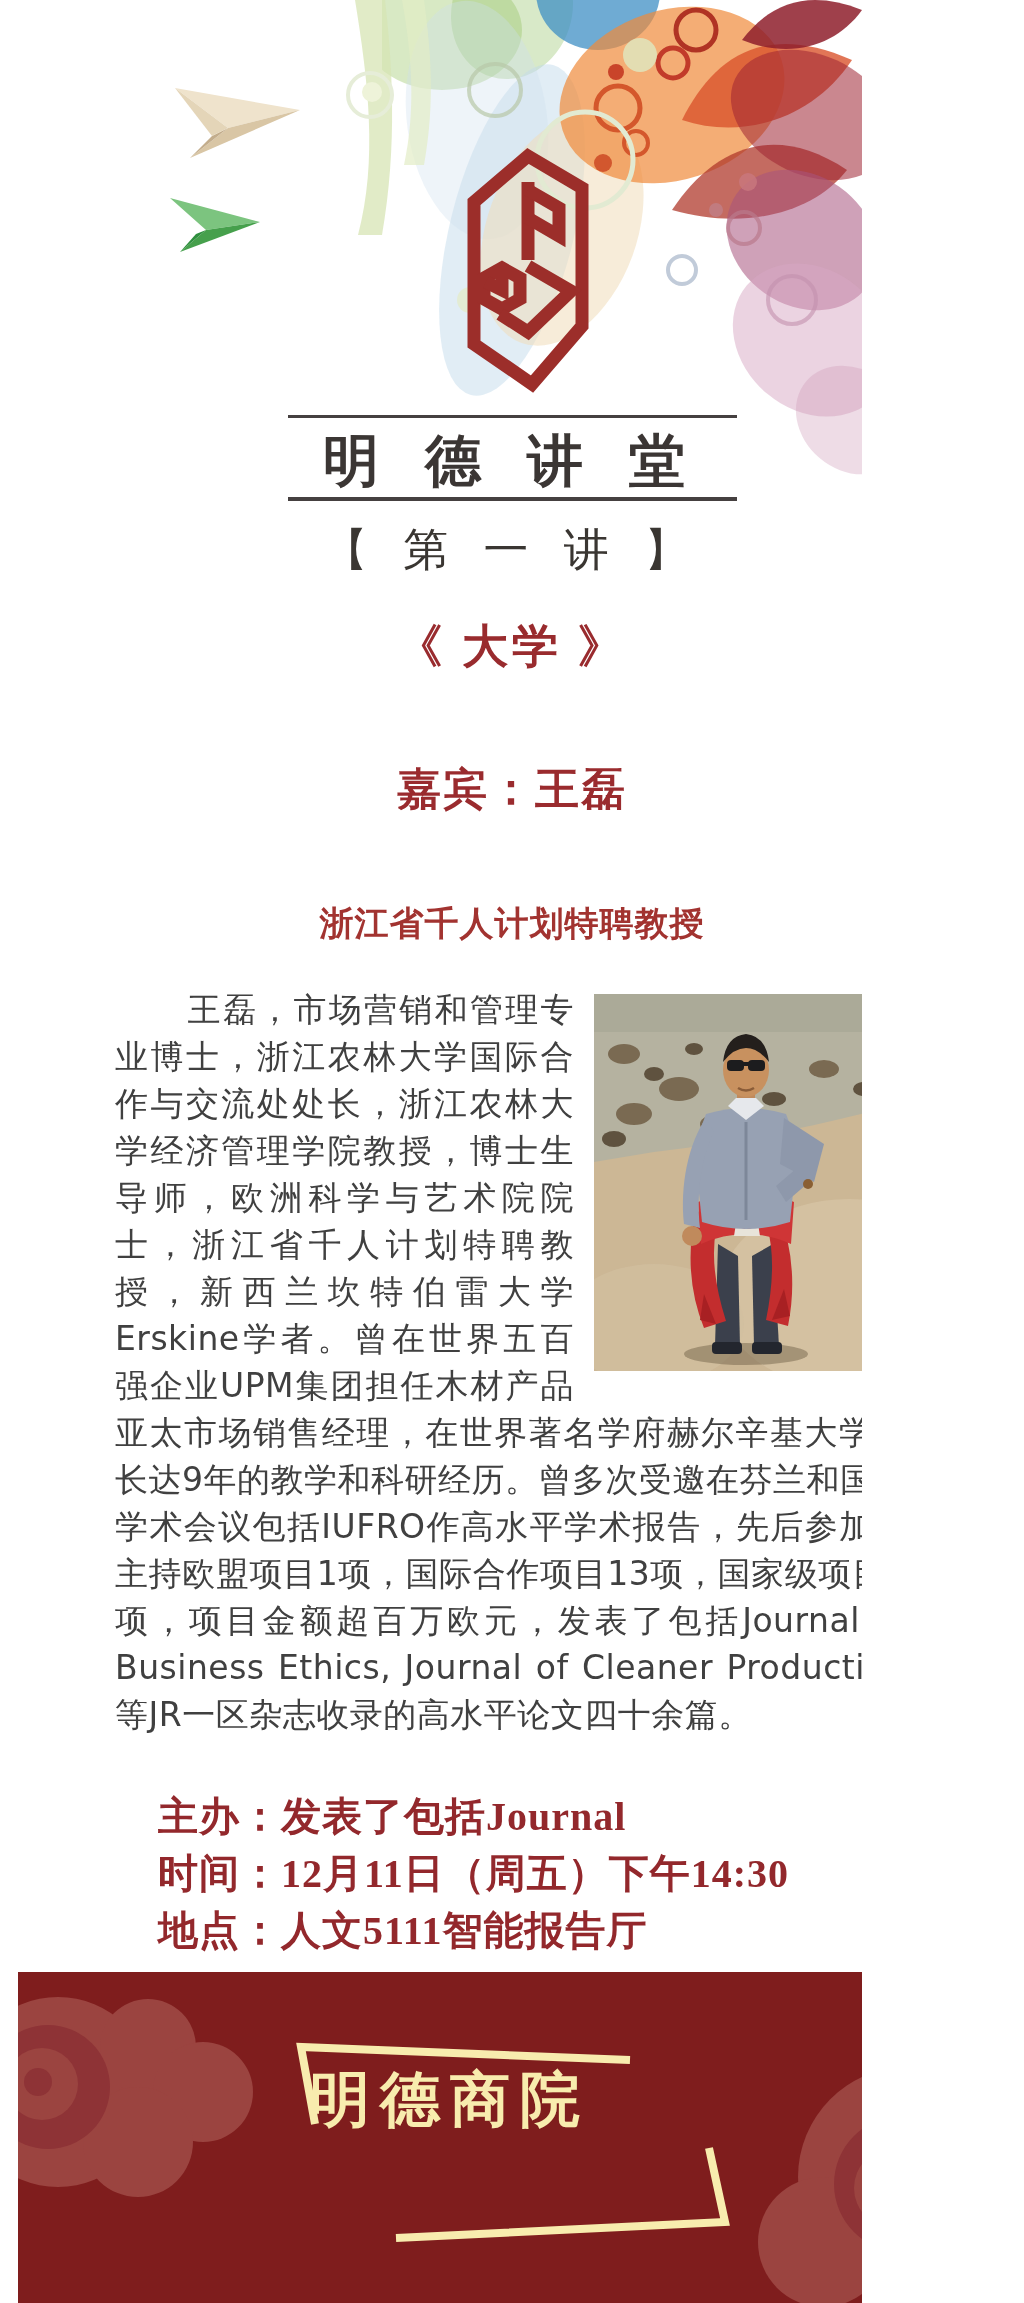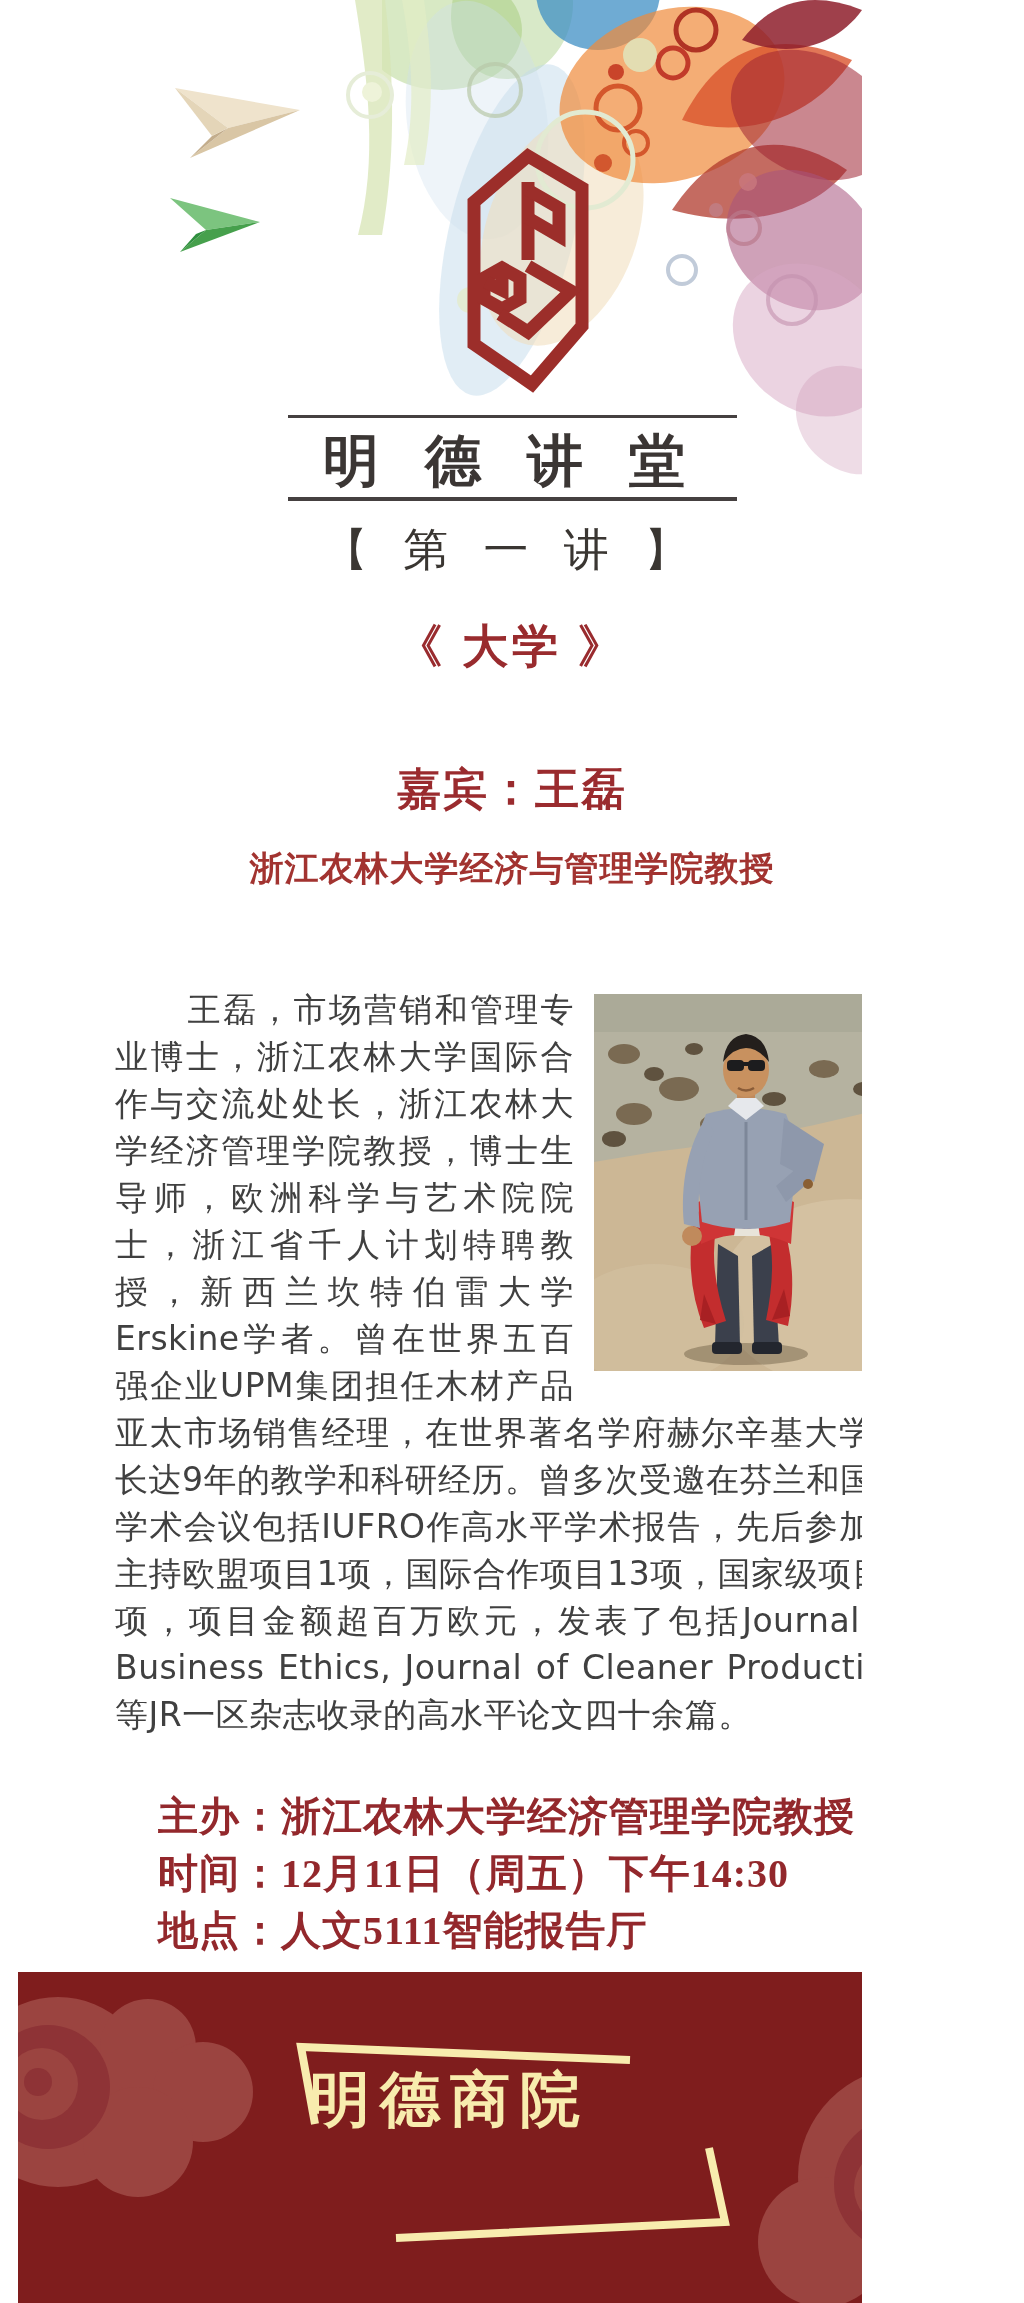--- a/index.html
+++ b/index.html
@@ -108,21 +108,21 @@
     </svg>
   </div>
 
   <div class="rule" style="top:415px;height:3px;"></div>
   <div class="abs center series-title">明 德 讲 堂</div>
   <div class="rule" style="top:497px;height:4px;"></div>
 
   <div class="abs center episode">【 第 一 讲 】</div>
   <div class="abs center lecture-title">《 大学 》</div>
   <div class="abs center guest">嘉宾：王磊</div>
-  <div class="abs center sub" style="top:846px;">浙江农林大学经济与管理学院教授</div>
+  <div class="abs center sub" style="top:901px;">浙江省千人计划特聘教授</div>
 
   <p class="bio">
     <span class="photo-wrap">
       <svg width="313" height="377" viewBox="0 0 313 377">
         <rect width="313" height="377" fill="#ccb795"></rect>
         <path d="M0,0 H313 V108 C240,128 150,148 60,158 L0,168 Z" fill="#b5b2a0"></path>
         <rect width="313" height="38" fill="#a9a896" opacity="0.85"></rect>
         <g fill="#7a6a52">
           <ellipse cx="30" cy="60" rx="16" ry="10"></ellipse>
             <ellipse cx="85" cy="95" rx="20" ry="12"></ellipse>
@@ -167,21 +167,21 @@
           <rect x="-19" y="66" width="17" height="11" rx="4" fill="#1c1c1e"></rect>
           <rect x="2" y="66" width="17" height="11" rx="4" fill="#1c1c1e"></rect>
           <rect x="-3" y="68" width="6" height="4" fill="#1c1c1e"></rect>
           <path d="M-8,94 Q0,99 8,94" stroke="#8a5c38" stroke-width="2.5" fill="none"></path>
         </g>
       </svg>
     </span><span>王磊，市场营销和管理专业博士，浙江农林大学国际合作与交流处处长，浙江农林大学经济管理学院教授，博士生导师，欧洲科学与艺术院院士，浙江省千人计划特聘教授，新西兰坎特伯雷大学Erskine学者。曾在世界五百强企业UPM集团担任木材产品亚太市场销售经理，在世界著名学府赫尔辛基大学有长达9年的教学和科研经历。曾多次受邀在芬兰和国际学术会议包括IUFRO作高水平学术报告，先后参加和主持欧盟项目1项，国际合作项目13项，国家级项目3项，项目金额超百万欧元，发表了包括Journal of Business Ethics, Journal of Cleaner Production等JR一区杂志收录的高水平论文四十余篇。</span>
   </p>
 
   <div class="info">
-    <div><span>主办：</span><span>浙江农林大学经济管理学院教授</span></div>
+    <div><span>主办：</span><span>发表了包括Journal</span></div>
     <div><span>时间：</span><span>12月11日（周五）下午14:30</span></div>
     <div><span>地点：</span><span>人文5111智能报告厅</span></div>
   </div>
 
   <div class="footer">
     <svg width="1024" height="331" viewBox="0 0 1024 331" style="position:absolute;left:0;top:0;">
       <g fill="#9b4440">
         <circle cx="40" cy="120" r="95"></circle>
           <circle cx="130" cy="75" r="48"></circle>
         <circle cx="185" cy="120" r="50"></circle>

